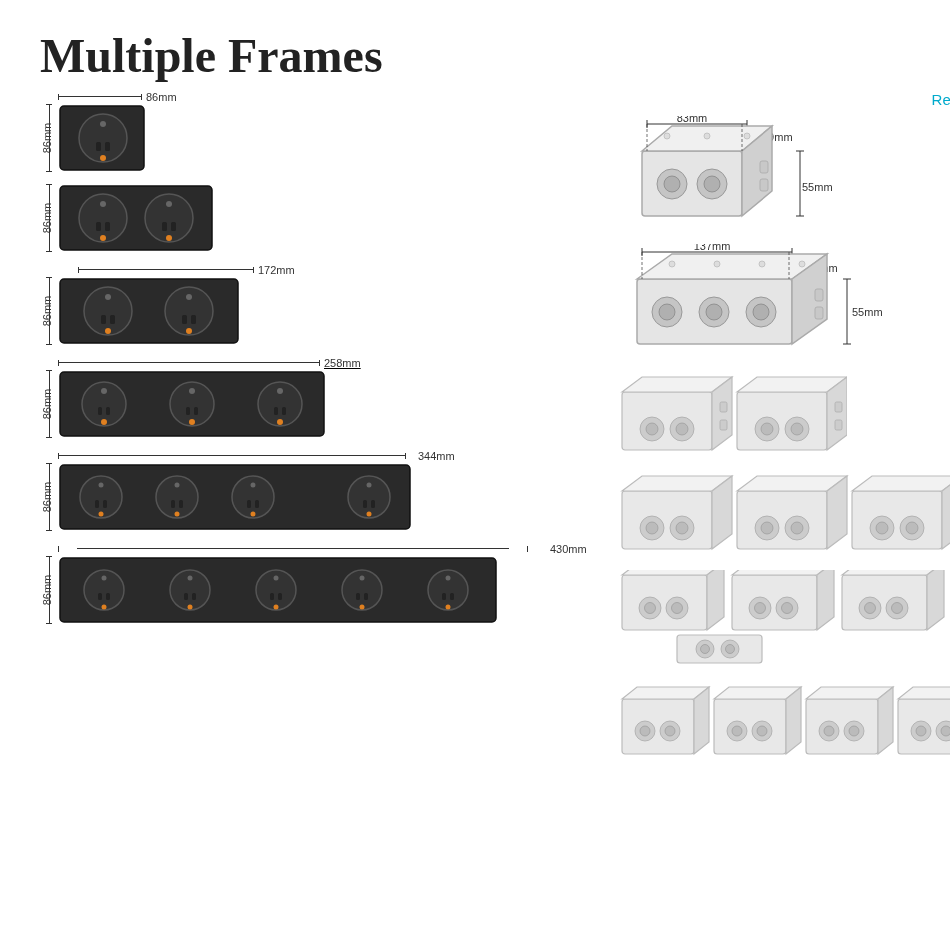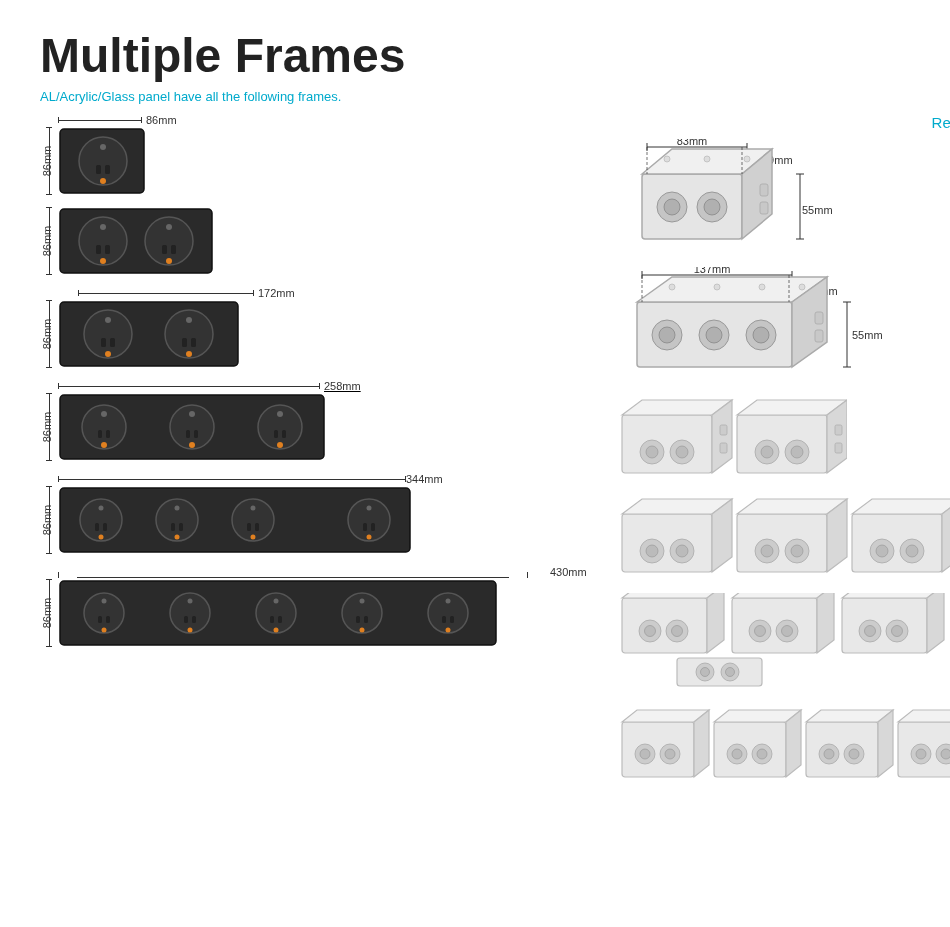--- a/index.html
+++ b/index.html
@@ -22,39 +22,39 @@
     
     .title-section {
       margin-bottom: 8px;
     }
 
     .main-title {
       font-size: 48px;
       font-weight: bold;
       color: #222222;
       line-height: 1.1;
+      font-family: Liberation Serif, serif;
     }
 
     .subtitle {
       font-size: 13px;
       color: #00aacc;
       line-height: 1.5;
       margin-top: 4px;
     }
 
   </style>
 </head>
 <body>
 
 <div class="page-container">
 
   <div class="title-section">
     <h1 class="main-title">Multiple Frames</h1>
     <div class="subtitle">
-      <div>AL/Acrylic/Glass panel have all the following frames.</div>
     </div>
   </div>
 
   <div style="display:flex; gap:30px; margin-top:8px;">
 
     <div style="flex:0 0 490px;">
 
       <div style="margin-bottom:12px;">
         <div style="display:flex;align-items:center;margin-left:18px;margin-bottom:1px;">
           <div style="width:1px;height:6px;background:#333;"></div>
@@ -167,21 +167,21 @@
             <circle cx="222" cy="52" r="3" fill="#e08020"></circle>
           </svg>
         </div>
       </div>
 
       <div style="margin-bottom:12px;">
         <div style="display:flex;align-items:center;margin-left:18px;margin-bottom:1px;">
           <div style="width:1px;height:6px;background:#333;"></div>
           <div style="flex:0 0 346px;height:1px;background:#333;"></div>
           <div style="width:1px;height:6px;background:#333;"></div>
-          <span style="font-size:11px;color:#333;margin-left:0;">344mm</span>
+          <span style="font-size:11px;color:#333;margin-left:12px;">344mm</span>
         </div>
         <div style="display:flex;align-items:stretch;">
           <div style="display:flex;flex-direction:column;align-items:center;width:18px;position:relative;">
             <div style="width:6px;height:1px;background:#333;"></div>
             <div style="flex:1;width:1px;background:#333;"></div>
             <div style="width:6px;height:1px;background:#333;"></div>
             <span style="position:absolute;left:-8px;top:50%;transform:translateY(-50%) rotate(-90deg);font-size:11px;color:#333;white-space:nowrap;">86mm</span>
           </div>
           <svg width="354" height="68" viewBox="0 0 354 68">
             <rect x="2" y="2" width="350" height="64" rx="4" ry="4" fill="#2a2a2a" stroke="#111" stroke-width="1.5"></rect>
@@ -203,21 +203,21 @@
             <circle cx="311" cy="34" r="21" fill="#333" stroke="#555" stroke-width="1.5"></circle>
             <circle cx="311" cy="22" r="2.5" fill="#666"></circle>
             <rect x="305" y="37" width="4" height="8" rx="1.5" fill="#222"></rect>
             <rect x="313" y="37" width="4" height="8" rx="1.5" fill="#222"></rect>
             <circle cx="311" cy="51" r="2.5" fill="#e08020"></circle>
           </svg>
         </div>
       </div>
 
       <div style="margin-bottom:8px;">
-        <div style="display:flex;align-items:flex-end;margin-left:18px;margin-bottom:1px;gap:18px;">
+        <div style="display:flex;align-items:center;margin-left:18px;margin-bottom:1px;gap:18px;">
           <div style="width:1px;height:6px;background:#333;"></div>
           <div style="flex:0 0 432px;height:1px;background:#333;"></div>
           <div style="width:1px;height:6px;background:#333;"></div>
           <span style="font-size:11px;color:#333;margin-left:4px;">430mm</span>
         </div>
         <div style="display:flex;align-items:stretch;">
           <div style="display:flex;flex-direction:column;align-items:center;width:18px;position:relative;">
             <div style="width:6px;height:1px;background:#333;"></div>
             <div style="flex:1;width:1px;background:#333;"></div>
             <div style="width:6px;height:1px;background:#333;"></div>

